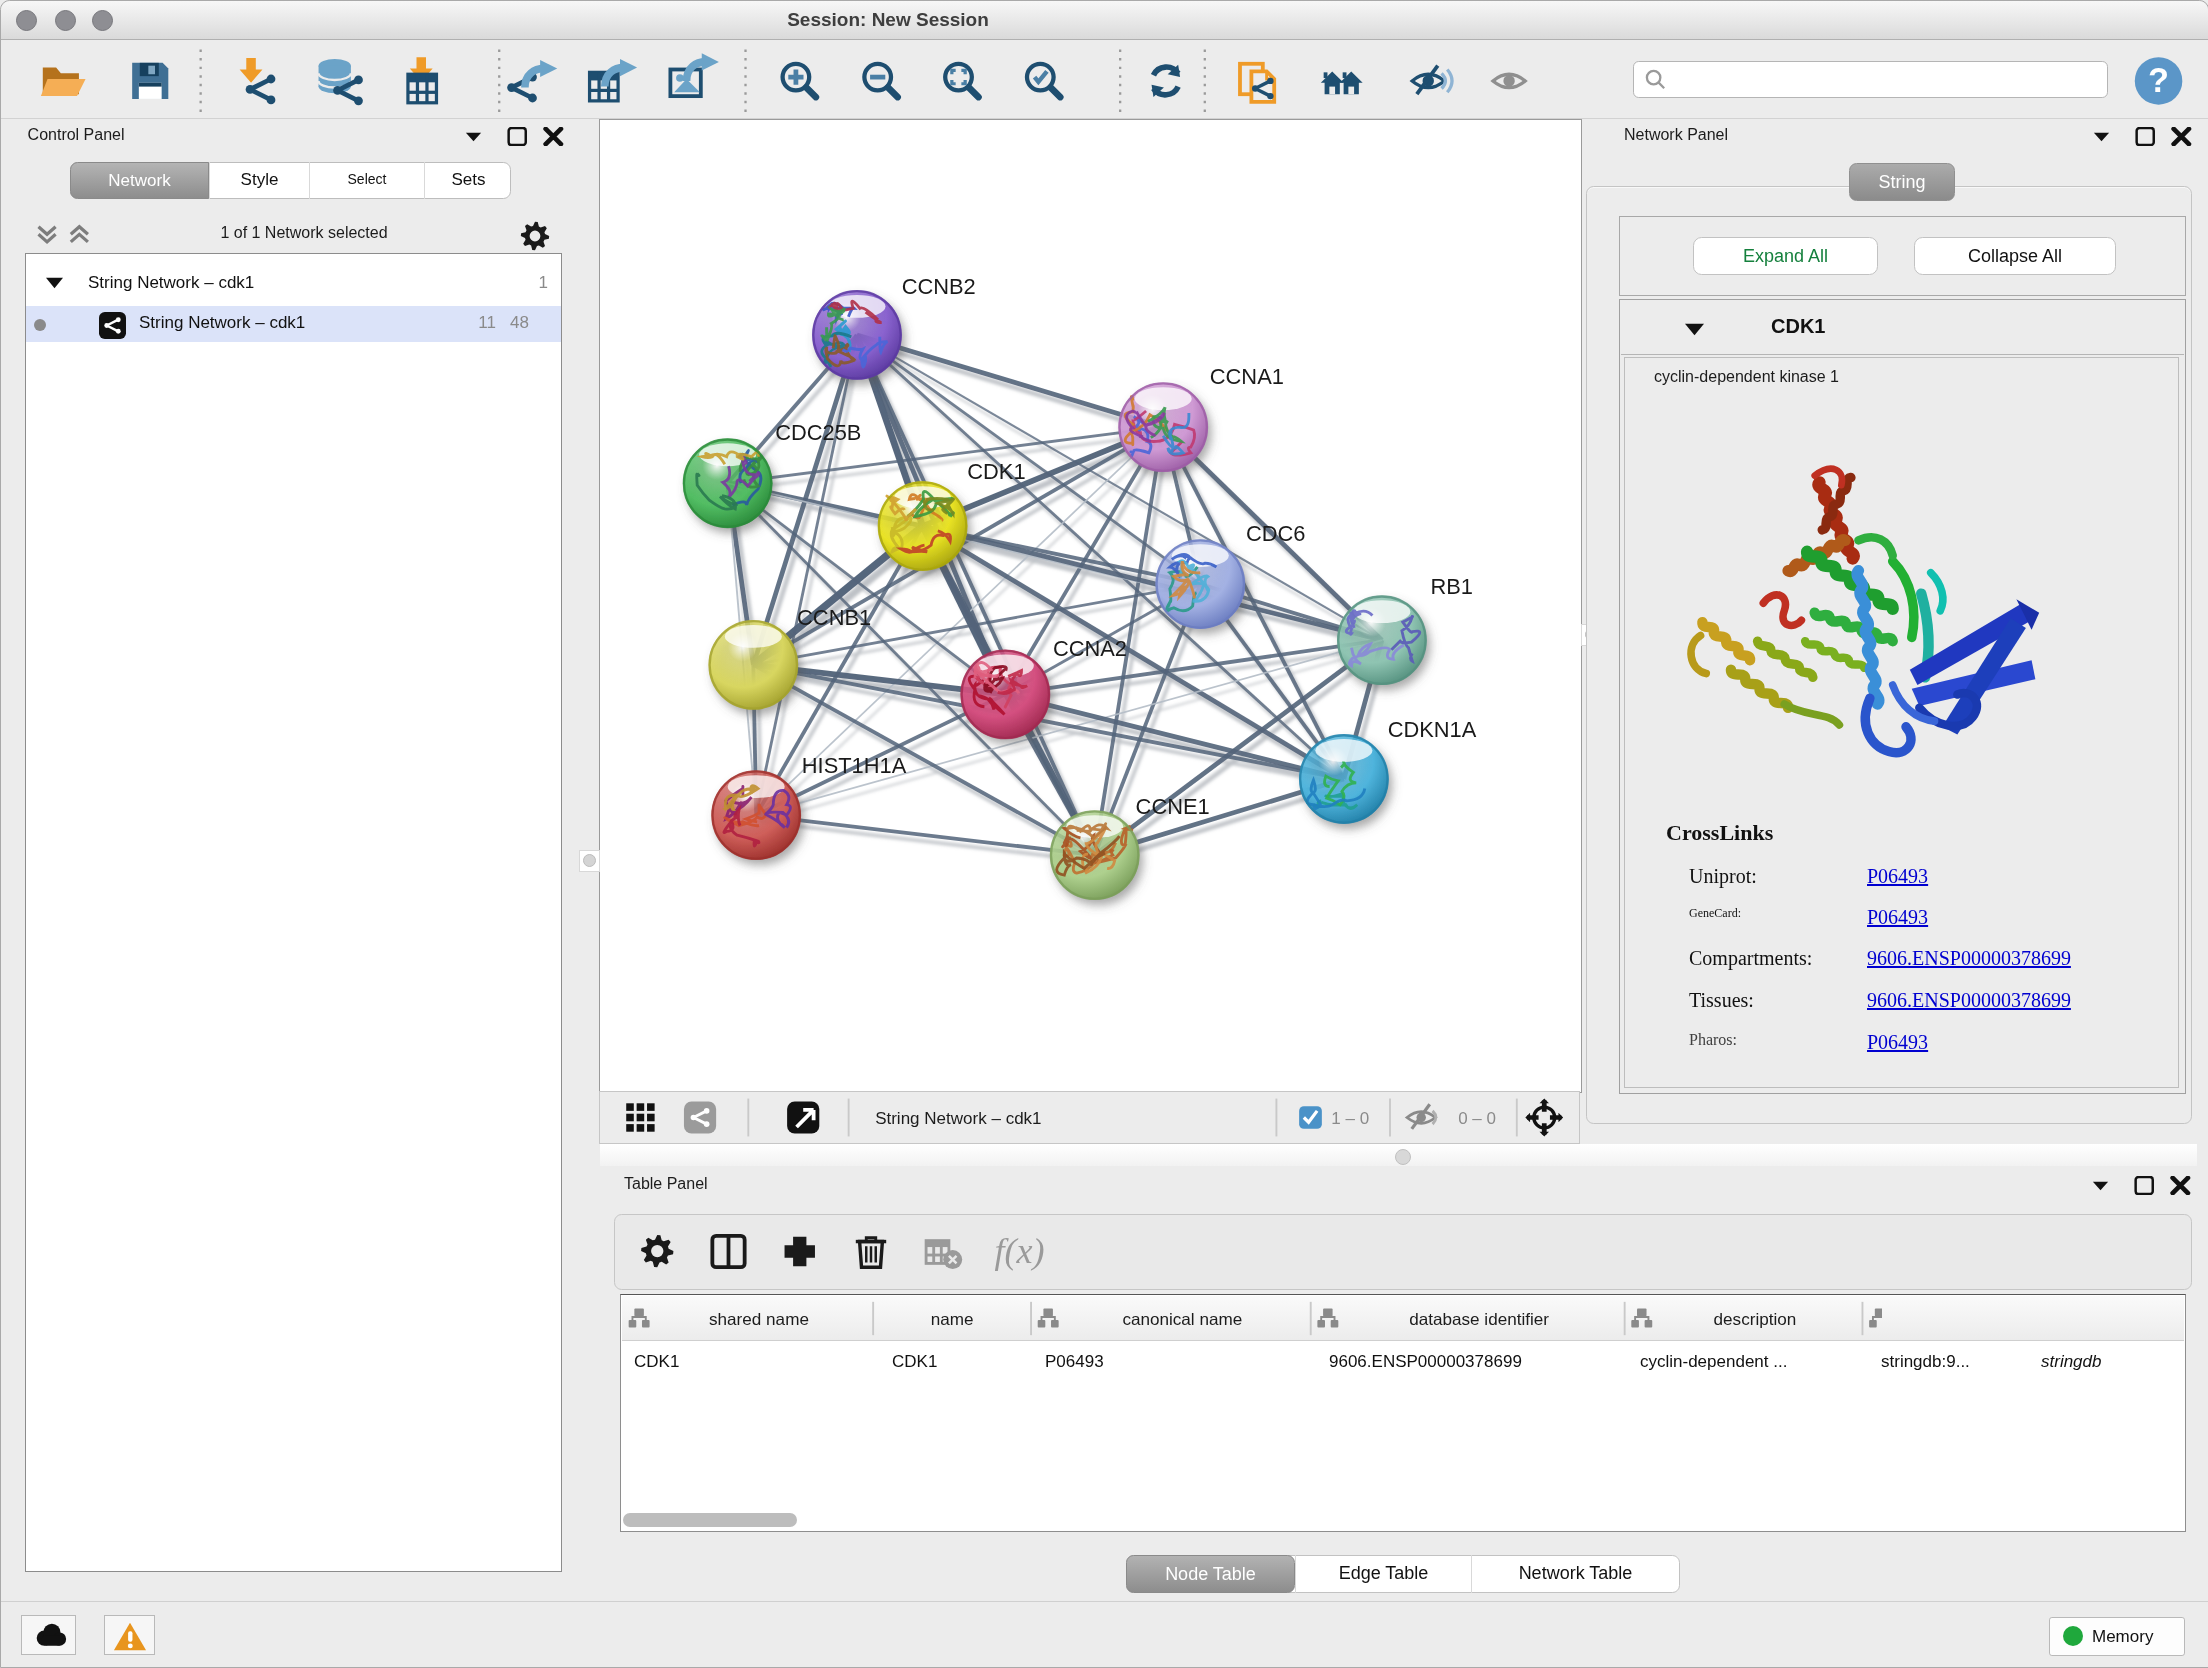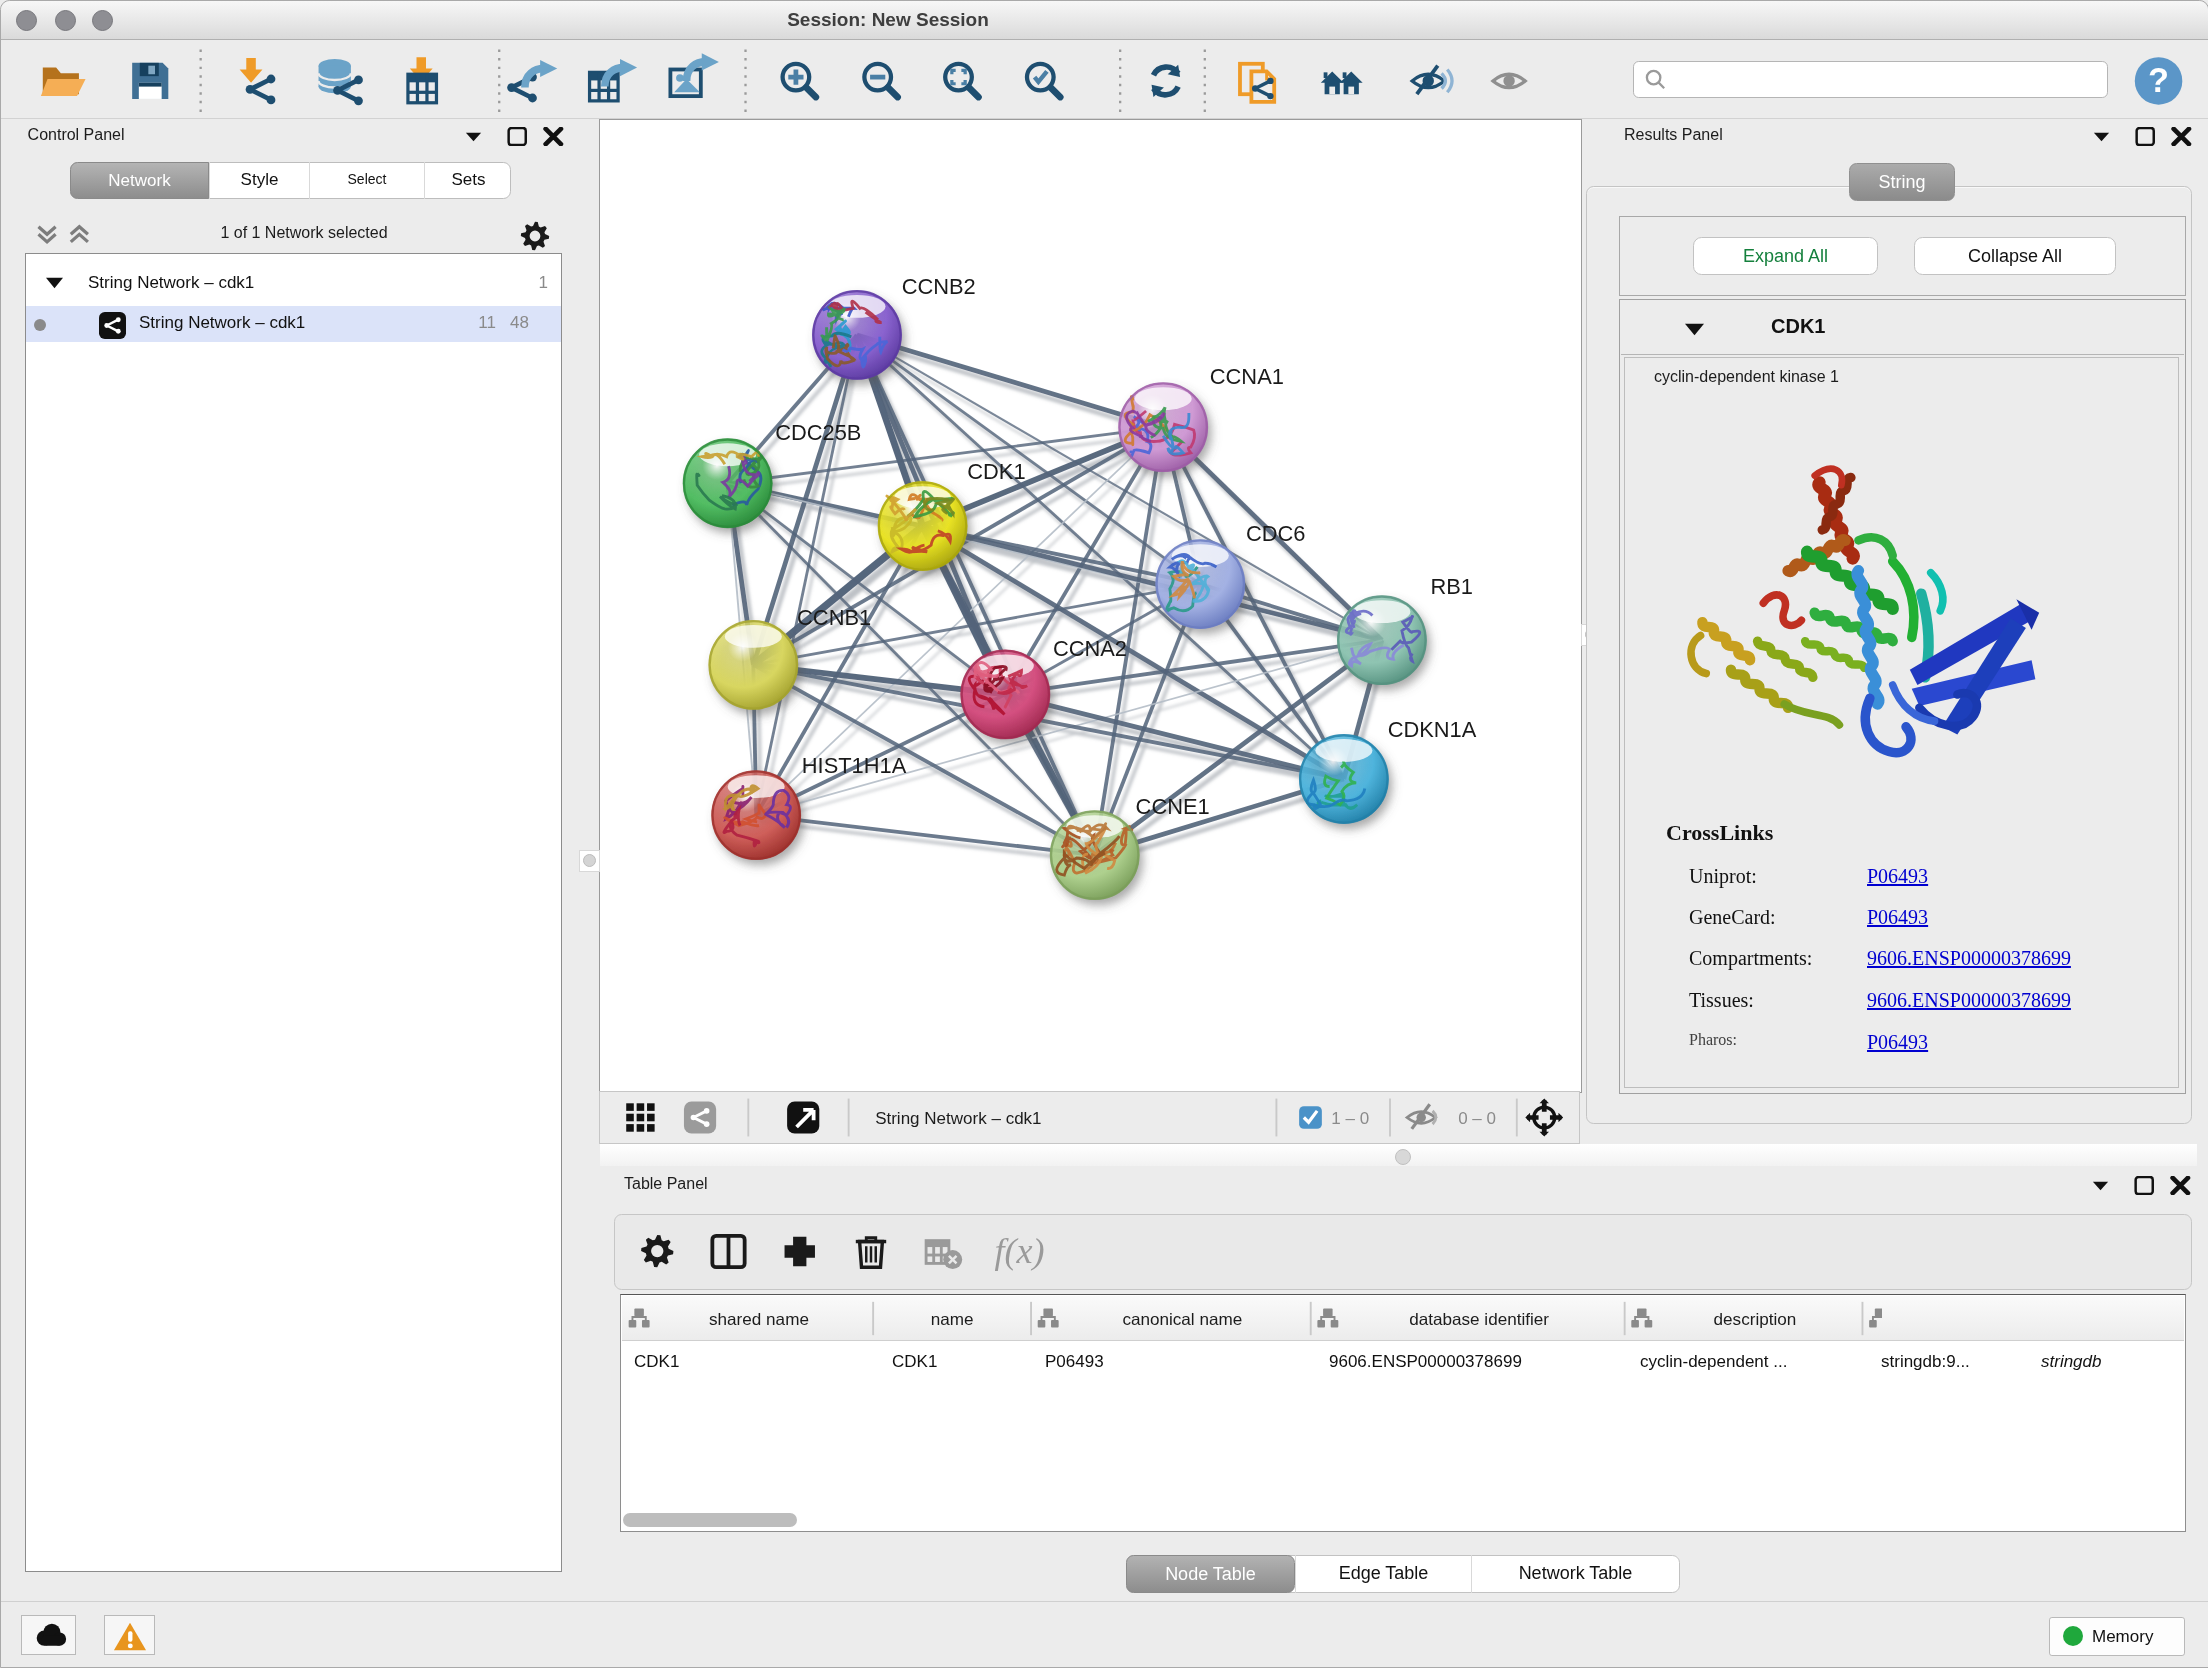--- a/index.html
+++ b/index.html
@@ -511,21 +511,21 @@
         <path d="M-5,-15 L0,-20 L5,-15 M-5,15 L0,20 L5,15 M-15,-5 L-20,0 L-15,5 M15,-5 L20,0 L15,5" fill="#111" stroke="none"></path>
       </g>
     </svg>
   </div>
 <div class="a" style="left:579px;top:850px;width:19px;height:20px;background:#fff;border:1px solid #d8d8d8;"></div>
 <div class="a" style="left:583px;top:854px;width:11.4px;height:11.4px;border-radius:50%;background:#d4d4d4;border:1px solid #bcbcbc;"></div>
 <div class="a" style="left:1581px;top:624px;width:19px;height:20px;background:#fff;border:1px solid #d8d8d8;"></div>
 <div class="a" style="left:1585px;top:628px;width:11.4px;height:11.4px;border-radius:50%;background:#d4d4d4;border:1px solid #bcbcbc;"></div>
 <div class="a" style="left:600px;top:1144px;width:1597px;height:22px;background:linear-gradient(#ffffff,#f2f2f2);"></div>
 <div class="a" style="left:1395px;top:1149px;width:14.3px;height:14.3px;border-radius:50%;background:#d8d8d8;border:1px solid #c0c0c0;"></div>
-<div class="a t17" style="left:1624px;top:126px;">Results Panel</div>
+<div class="a t17" style="left:1624px;top:126px;">Network Panel</div>
 <svg style="position:absolute;left:2092px;top:127px" width="114" height="19" viewBox="0 0 120 20">
     <g transform="translate(10,10) scale(1.0)">
       <path d="M-8,-4 L8,-4 L0,5 Z" fill="#111"></path>
       <rect x="37" y="-9" width="18" height="18" rx="3" fill="none" stroke="#111" stroke-width="2.6"></rect>
       <path d="M76,-8 L92,8 M92,-8 L76,8" stroke="#111" stroke-width="5" stroke-linecap="round"></path>
     </g>
   </svg>
 <div class="a" style="left:1586px;top:186px;width:606px;height:938px;background:#ececec;border:1px solid #c4c4c4;border-radius:7.6px;box-shadow:inset 0 1px 0 #f8f8f8;box-sizing:border-box;"></div>
 <div class="a" style="left:1849px;top:163px;width:106px;height:38px;background:linear-gradient(#ababab,#8b8b8b);border:1px solid #909090;border-radius:7.6px;box-sizing:border-box;color:#fff;font-size:18px;text-align:center;line-height:36px;">String</div>
 <div class="a" style="left:1619px;top:216px;width:567px;height:80px;border:1.9px solid #a8a8a8;box-sizing:border-box;"></div>
@@ -564,21 +564,21 @@
       <path d="M284,292 L356,178 L372,188 L300,300 Z" fill="#1d3fbb"></path>
       <path d="M362,158 L386,172 L378,190 Z" fill="#1a2fa8"></path>
       <path d="M208,262 C196,290 208,312 228,318 C248,324 258,306 246,292" fill="none" stroke="#2a55cc" stroke-width="10" stroke-linecap="round"></path>
       <path d="M260,272 C276,292 304,298 316,282 C328,266 314,252 300,258" fill="none" stroke="#1a3ab0" stroke-width="9" stroke-linecap="round"></path>
       <path d="M232,248 C240,270 256,284 276,286" fill="none" stroke="#3a66d8" stroke-width="8" stroke-linecap="round"></path>
     </svg>
   </div>
 <div class="a" style="left:1666px;top:820px;font-family:'Liberation Serif',serif;font-size:22px;font-weight:bold;color:#111;">CrossLinks</div>
 <div class="a" style="left:1689px;top:865px;font-family:'Liberation Serif',serif;font-size:20px;color:#111;">Uniprot:</div>
 <div class="a" style="left:1867px;top:865px;font-family:'Liberation Serif',serif;font-size:20px;color:#0000d0;text-decoration:underline;">P06493</div>
-<div class="a" style="left:1689px;top:906px;font-family:'Liberation Serif',serif;font-size:20px;color:#111;">GeneCard:</div>
+<div class="a" style="left:1689px;top:906px;font-family:'Liberation Serif',serif;font-size:12px;color:#111;">GeneCard:</div>
 <div class="a" style="left:1867px;top:906px;font-family:'Liberation Serif',serif;font-size:20px;color:#0000d0;text-decoration:underline;">P06493</div>
 <div class="a" style="left:1689px;top:947px;font-family:'Liberation Serif',serif;font-size:20px;color:#111;">Compartments:</div>
 <div class="a" style="left:1867px;top:947px;font-family:'Liberation Serif',serif;font-size:20px;color:#0000d0;text-decoration:underline;">9606.ENSP00000378699</div>
 <div class="a" style="left:1689px;top:989px;font-family:'Liberation Serif',serif;font-size:20px;color:#111;">Tissues:</div>
 <div class="a" style="left:1867px;top:989px;font-family:'Liberation Serif',serif;font-size:20px;color:#0000d0;text-decoration:underline;">9606.ENSP00000378699</div>
 <div class="a" style="left:1689px;top:1031px;font-family:Liberation Serif, serif;font-size:16px;color:#404040;">Pharos:</div>
 <div class="a" style="left:1867px;top:1031px;font-family:'Liberation Serif',serif;font-size:20px;color:#0000d0;text-decoration:underline;">P06493</div>
 <div class="a t17" style="left:624px;top:1175px;">Table Panel</div>
 <svg style="position:absolute;left:2091px;top:1176px" width="114" height="19" viewBox="0 0 120 20">
     <g transform="translate(10,10) scale(1.0)">

